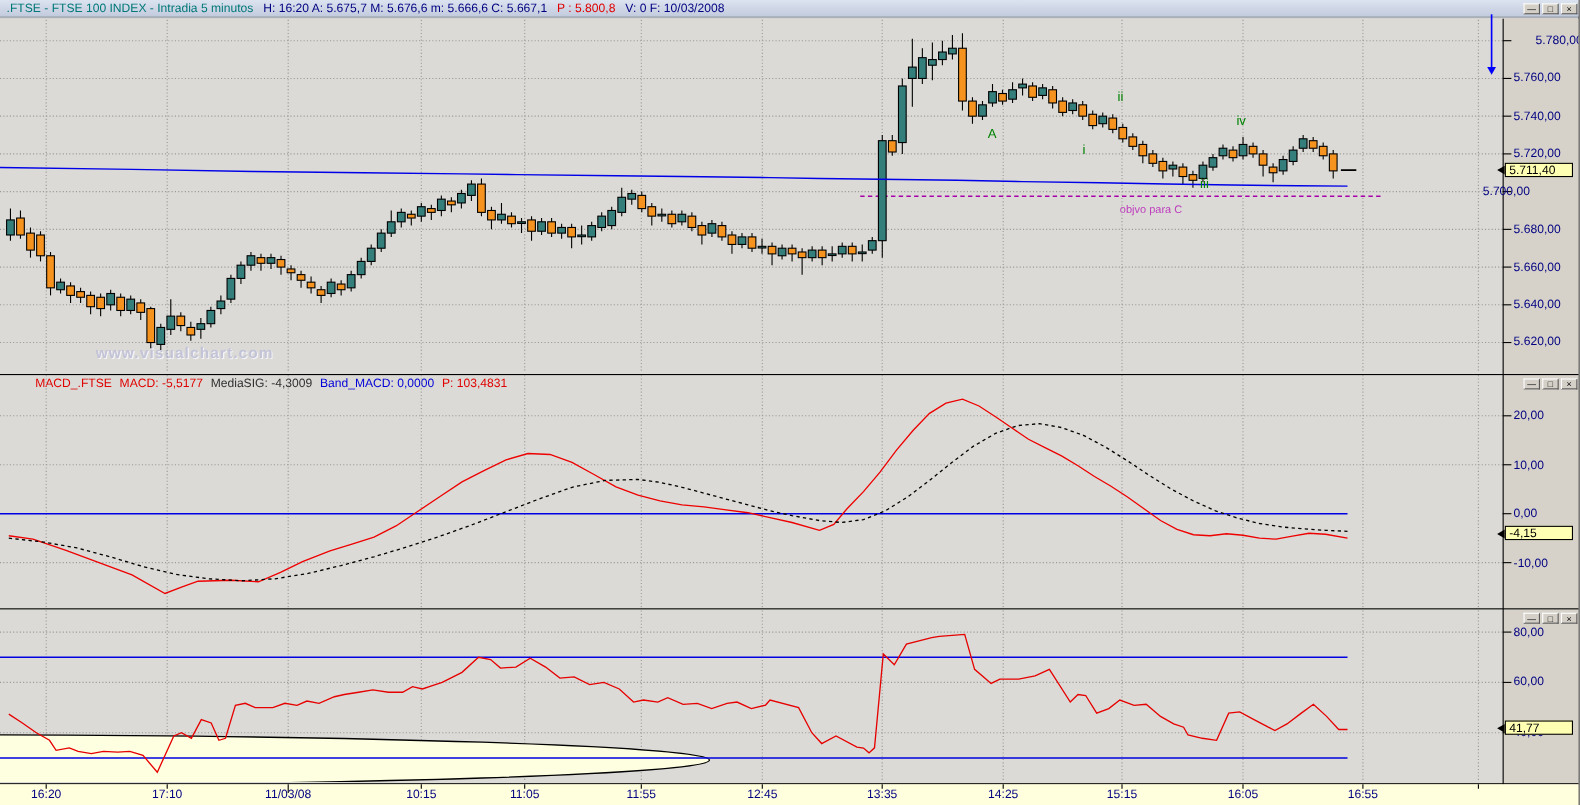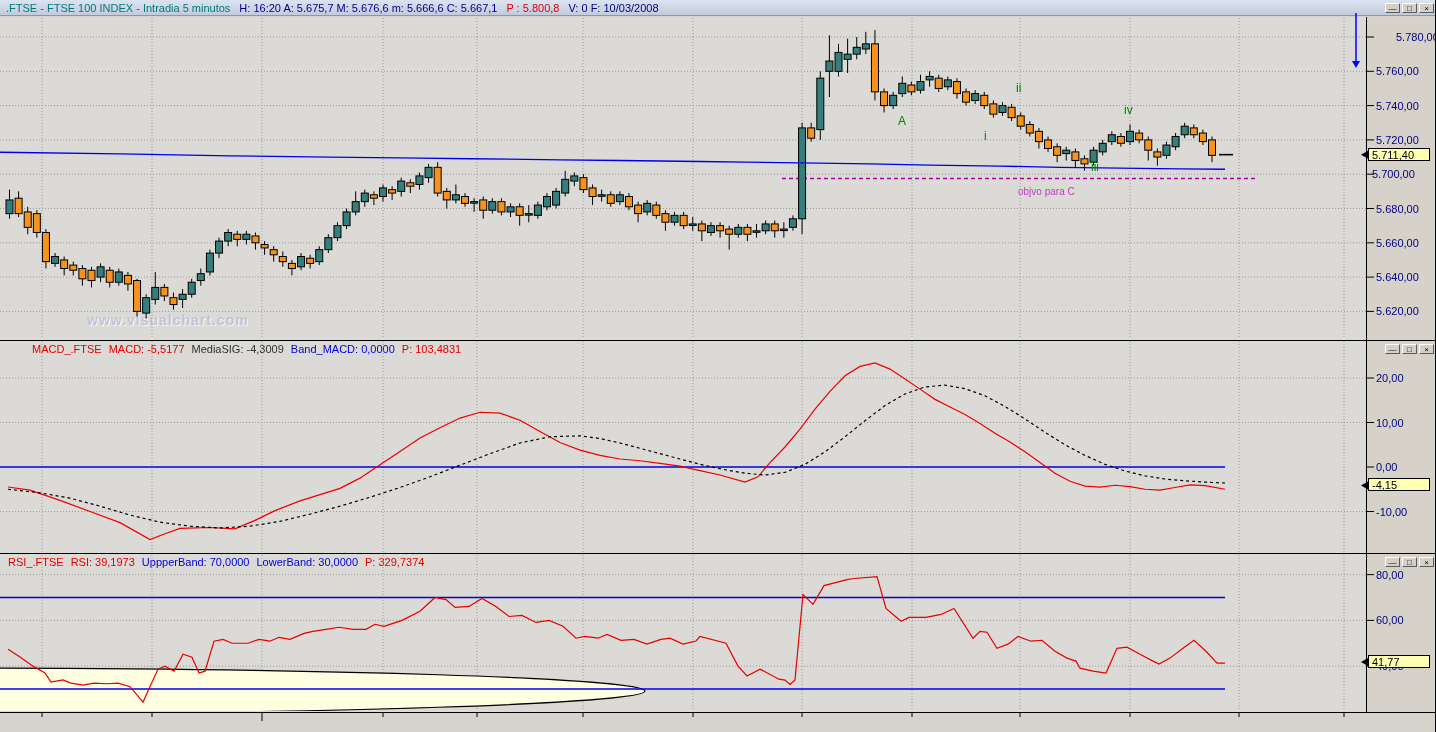--- a/index.html
+++ b/index.html
@@ -39,20 +39,34 @@
 <body>
 
 <div id="app">
 
   <div class="abs plot-bg" style="left:0;top:17;width:1366px;height:695px;top:17px;"></div>
   <div class="abs gutter" style="left:1367px;top:17px;width:69px;height:696px;"></div>
   <div class="abs sep" style="left:1366px;top:17px;width:1px;height:696px;"></div>
   <div class="abs sep" style="left:0;top:340px;width:1436px;height:1px;"></div>
   <div class="abs sep" style="left:0;top:553px;width:1436px;height:1px;"></div>
   <div class="abs sep" style="left:0;top:712px;width:1436px;height:1px;"></div>
+  <div class="abs" id="time-axis">
+      <div style="position:absolute;left:42px;" class="time-label">16:20</div>
+      <div style="position:absolute;left:152px;" class="time-label">17:10</div>
+      <div style="position:absolute;left:262px;" class="time-label">11/03/08</div>
+      <div style="position:absolute;left:383px;" class="time-label">10:15</div>
+      <div style="position:absolute;left:477px;" class="time-label">11:05</div>
+      <div style="position:absolute;left:583px;" class="time-label">11:55</div>
+      <div style="position:absolute;left:693px;" class="time-label">12:45</div>
+      <div style="position:absolute;left:802px;" class="time-label">13:35</div>
+      <div style="position:absolute;left:912px;" class="time-label">14:25</div>
+      <div style="position:absolute;left:1020px;" class="time-label">15:15</div>
+      <div style="position:absolute;left:1130px;" class="time-label">16:05</div>
+      <div style="position:absolute;left:1239px;" class="time-label">16:55</div>
+    </div>
 
   <div class="abs" id="title-bar">
     <span style="color:#007878;">.FTSE - FTSE 100 INDEX - Intradia 5 minutos</span><span style="color:#000080;">H: 16:20  A: 5.675,7  M: 5.676,6  m: 5.666,6  C: 5.667,1</span><span style="color:#e00000;">P : 5.800,8</span><span style="color:#000080;">V: 0  F: 10/03/2008</span>
   </div>
 
   <div class="btns" style="left:1385px;top:3px;">
     <div class="btn">—</div>
     <div class="btn">□</div>
     <div class="btn">×</div>
   </div>
@@ -61,21 +75,20 @@
     <div class="btn">□</div>
     <div class="btn">×</div>
   </div>
   <div class="btns" style="left:1385px;top:557px;">
     <div class="btn">—</div>
     <div class="btn">□</div>
     <div class="btn">×</div>
   </div>
 
   <div class="hdr" id="macd-header" style="top:343px;"><span style="color: rgb(224, 0, 0); padding-left: 24px;">MACD_.FTSE</span><span style="color: rgb(224, 0, 0); text-align: right;">MACD: -5,5177</span><span style="color: rgb(48, 48, 48);">MediaSIG: -4,3009</span><span style="color: rgb(0, 0, 216);">Band_MACD: 0,0000</span><span style="color: rgb(224, 0, 0);">P: 103,4831</span></div>
-  <div class="hdr" id="rsi-header" style="top:556px;"><span style="color: rgb(224, 0, 0);">RSI_.FTSE</span><span style="color: rgb(224, 0, 0);">RSI: 39,1973</span><span style="color: rgb(0, 0, 216);">UppperBand: 70,0000</span><span style="color: rgb(0, 0, 216);">LowerBand: 30,0000</span><span style="color: rgb(224, 0, 0);">P: 329,7374</span></div>
 
   <div class="abs" id="watermark" style="left:87px;top:312px;">www.visualchart.com</div>
 
   <div id="target-lbl" style="left: 1018px; top: 186px;">objvo para C</div>
 
   <svg id="cv" width="1436" height="732">
       <defs>
         <clipPath id="clip-price">
           <rect x="0" y="18" width="1366" height="321"></rect>
         </clipPath>
@@ -455,21 +468,21 @@
   <div id="labels">
       <div style="position:absolute;left:898px;top:114px;" class="green-lbl">A</div>
       <div style="position:absolute;left:984px;top:129px;" class="green-lbl">i</div>
       <div style="position:absolute;left:1016px;top:81px;" class="green-lbl">ii</div>
       <div style="position:absolute;left:1091px;top:160px;" class="green-lbl">iii</div>
       <div style="position:absolute;left:1124px;top:103px;" class="green-lbl">iv</div>
       <div style="position:absolute;left:1376px;top:31px;margin-left:20px;" class="axis-label">5.780,00</div>
       <div style="position:absolute;left:1376px;top:65.30000000000001px;" class="axis-label">5.760,00</div>
       <div style="position:absolute;left:1376px;top:99.60000000000001px;text-align:right;" class="axis-label">5.740,00</div>
       <div style="position:absolute;left:1376px;top:133.9px;" class="axis-label">5.720,00</div>
-      <div style="position:absolute;left:1348px;top:168.20000000000002px;margin-left:24px;" class="axis-label">5.700,00</div>
+      <div style="position:absolute;left:1348px;top:168.20000000000002px;" class="axis-label">5.700,00</div>
       <div style="position:absolute;left:1376px;top:202.5px;" class="axis-label">5.680,00</div>
       <div style="position:absolute;left:1376px;top:236.8px;" class="axis-label">5.660,00</div>
       <div style="position:absolute;left:1376px;top:271.1px;" class="axis-label">5.640,00</div>
       <div style="position:absolute;left:1376px;top:305.40000000000003px;" class="axis-label">5.620,00</div>
       <div style="position:absolute;left:1376px;top:372px;" class="axis-label">20,00</div>
       <div style="position:absolute;left:1376px;top:416.5px;" class="axis-label">10,00</div>
       <div style="position:absolute;left:1376px;top:461px;" class="axis-label">0,00</div>
       <div style="position:absolute;left:1376px;top:505.5px;" class="axis-label">-10,00</div>
       <div style="position:absolute;left:1376px;top:568.625px;" class="axis-label">80,00</div>
       <div style="position:absolute;left:1376px;top:614.375px;" class="axis-label">60,00</div>

